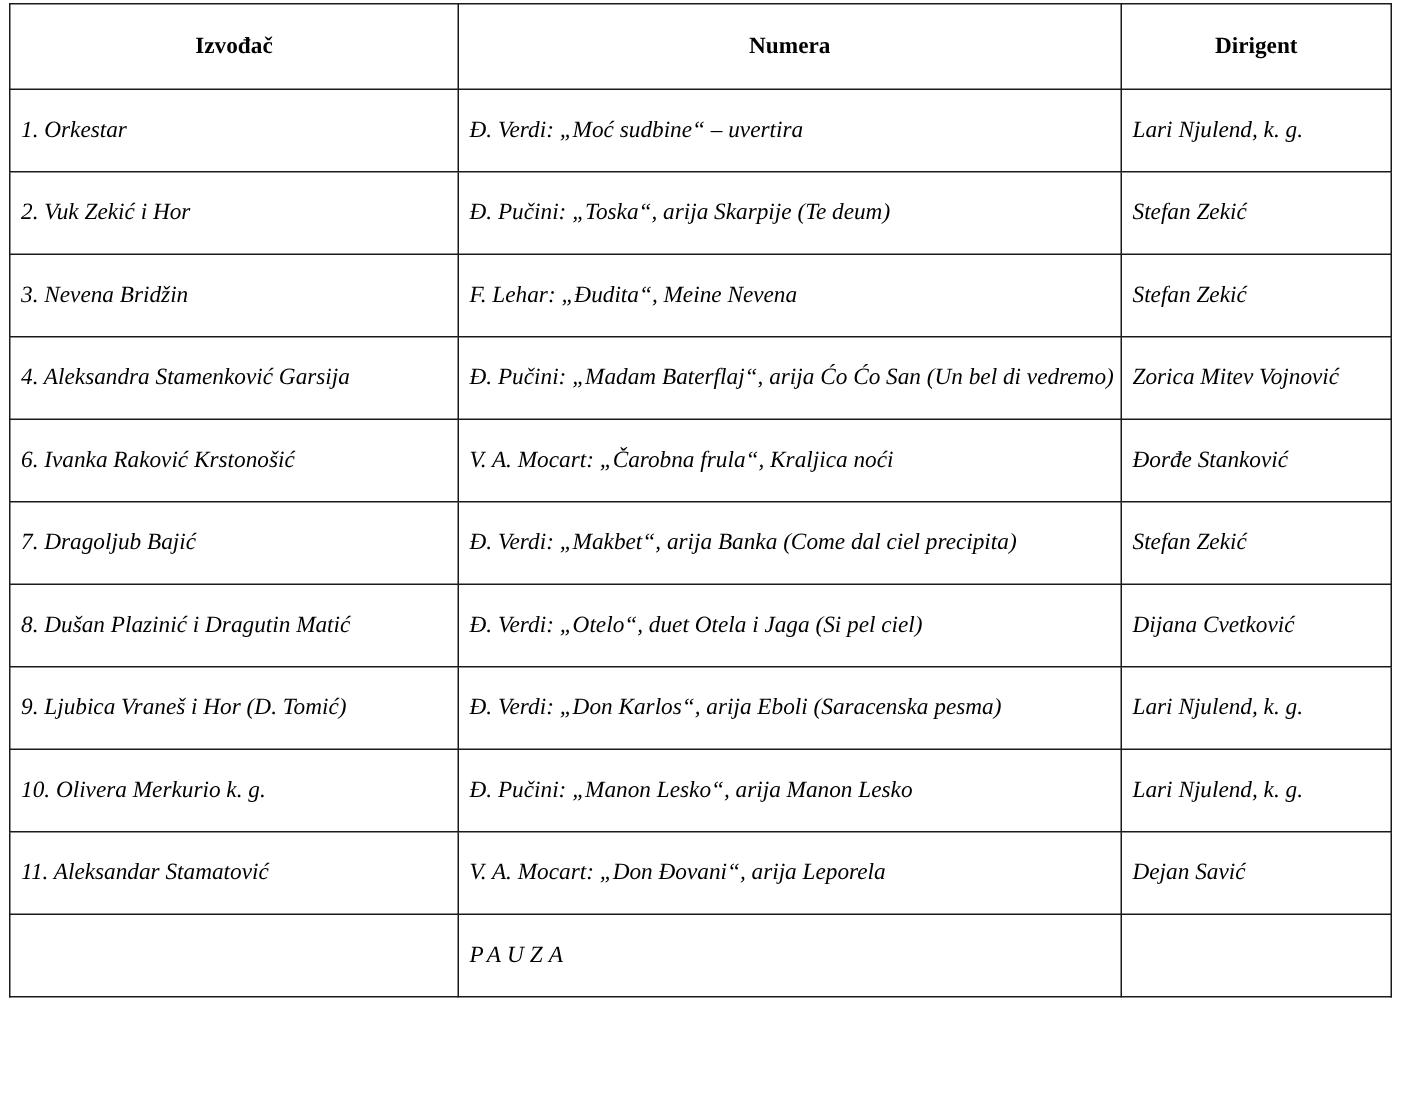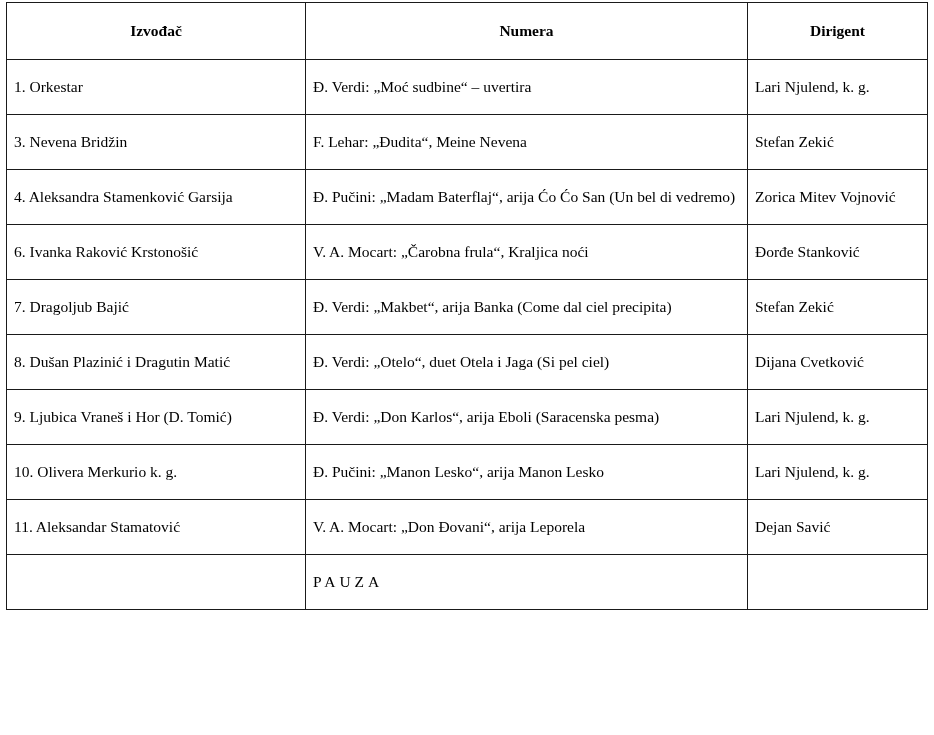--- a/index.html
+++ b/index.html
@@ -47,20 +47,21 @@
     font-weight: bold;
     padding: 2px 8px;
   }
   .program-table tbody td {
     height: 50px;
     text-align: left;
     font-weight: normal;
     padding: 2px 0 2px 7px;
     white-space: nowrap;
     overflow: hidden;
+    font-style: italic;
   }
   .program-table tbody tr.pauza-row td {
     height: 50px;
   }
   td.pauza-cell {
     text-align: center;
     font-weight: bold;
     letter-spacing: 4px;
     padding-left: 0;
   }
@@ -81,20 +82,25 @@
         <th>Izvođač</th>
         <th>Numera</th>
         <th>Dirigent</th>
       </tr>
     </thead>
     <tbody>
       <tr>
         <td>1. Orkestar</td>
         <td>Đ. Verdi: „Moć sudbine“ – uvertira</td>
         <td>Lari Njulend, k. g.</td>
+      </tr>
+      <tr>
+        <td>2. Vuk Zekić i Hor</td>
+        <td>Đ. Pučini: „Toska“, arija Skarpije (Te deum)</td>
+        <td>Stefan Zekić</td>
       </tr>
       <tr>
         <td>3. Nevena Bridžin</td>
         <td>F. Lehar: „Đudita“, Meine Nevena</td>
         <td>Stefan Zekić</td>
       </tr>
       <tr>
         <td>4. Aleksandra Stamenković Garsija</td>
         <td>Đ. Pučini: „Madam Baterflaj“, arija Ćo Ćo San (Un bel di vedremo)</td>
         <td>Zorica Mitev Vojnović</td>

